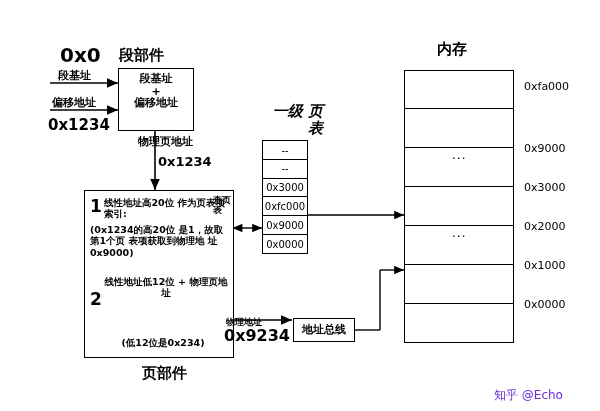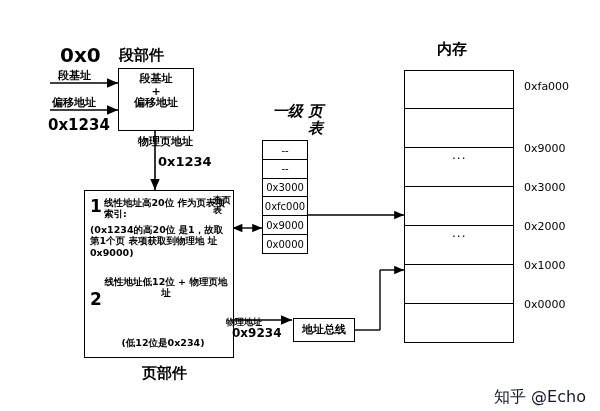--- a/index.html
+++ b/index.html
@@ -18,21 +18,21 @@
   .title{font-weight:bold;font-size:15px;}
   .box{box-sizing:border-box;border:1.6px solid #000;background:#fff;}
   .vcell{box-sizing:border-box;border:1.2px solid #000;background:#fff;
          font-size:10px;display:flex;align-items:center;justify-content:center;}
   .memcell{box-sizing:border-box;border-left:1.4px solid #000;border-right:1.4px solid #000;
            border-bottom:1.4px solid #000;background:#fff;}
   .memtop{border-top:1.4px solid #000;}
   .tiny{font-size:9px;}
   .smalltxt{font-size:9.5px;line-height:1.2;}
   .numbig{font-weight:bold;font-size:17px;}
-  .watermark{font-size:16px;color:#0f172a;text-align:right;}
+  .watermark{font-size:12px;color:#6d28d9;text-align:right;}
   .dots{font-size:12px;letter-spacing:1px;}
   .addrlbl{font-size:11px;}
 </style>
 </head>
 <body>
 
 <svg id="canvas" viewBox="0 0 600 411" xmlns="http://www.w3.org/2000/svg">
   <defs>
     <marker id="ah" markerWidth="8" markerHeight="8" refX="7" refY="3" orient="auto">
       <path d="M0,0 L7,3 L0,6 z" fill="#000"></path>
@@ -100,21 +100,21 @@
 +
 物理页地址</div>
 
 <div class="abs smalltxt bold" style="left:96px;top:337px;width:134px;text-align:center;">(低12位是0x234)</div>
 
 <div class="abs title" style="left:142px;top:364px;">页部件</div>
 
 <div class="abs tiny bold" style="left:213px;top:196px;width:24px;line-height:1.1;">查页表</div>
 
 <div class="abs tiny bold" style="left:226px;top:300px;margin-top:16px;">物理地址</div>
-<div class="abs lbl bold" style="left:232px;top:327px;font-size:12px;">0x9234</div>
+<div class="abs lbl bold" style="left:224px;top:327px;font-size:16px;">0x9234</div>
 
 <div class="abs title" style="left:263px;top:103px;width:60px;text-align:right;line-height:1.15;font-style:italic;">一级 页表</div>
 
 <div class="abs" id="page-table" style="left:262px;top:140px;width:46px;">
     <div class="vcell" style="height: 20px; margin-top: 0px;">--</div>
     <div class="vcell" style="height: 20px; margin-top: -1.2px;">--</div>
     <div class="vcell" style="height: 20px; margin-top: -1.2px;">0x3000</div>
     <div class="vcell" style="height: 20px; margin-top: -1.2px;">0xfc000</div>
     <div class="vcell" style="height: 20px; margin-top: -1.2px;">0x9000</div>
     <div class="vcell" style="height: 20px; margin-top: -1.2px;">0x0000</div>

